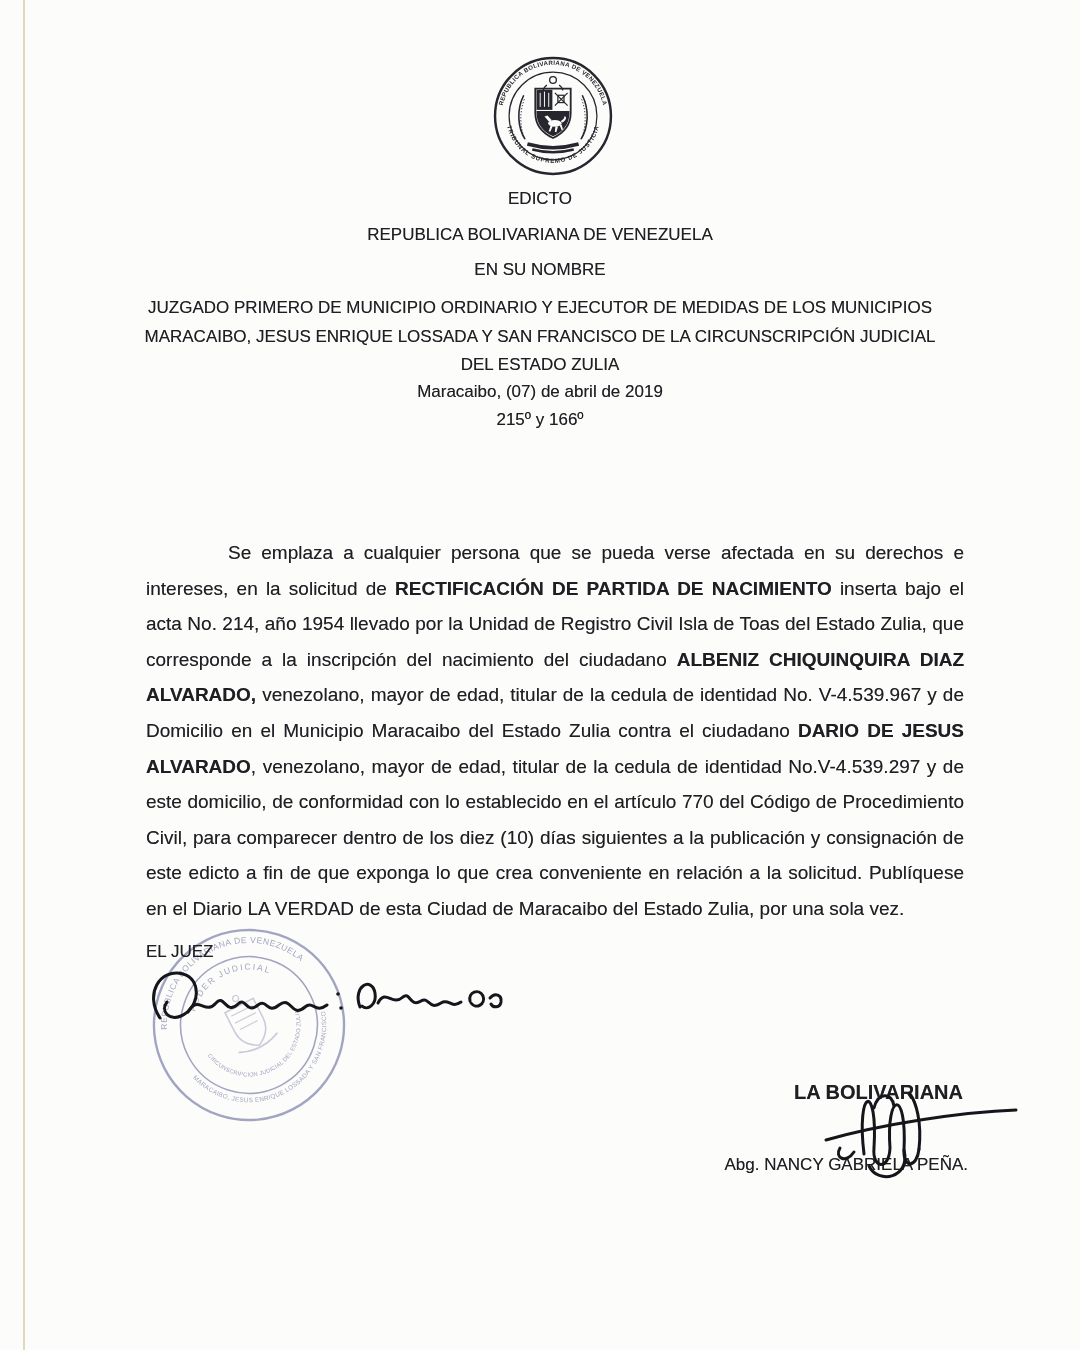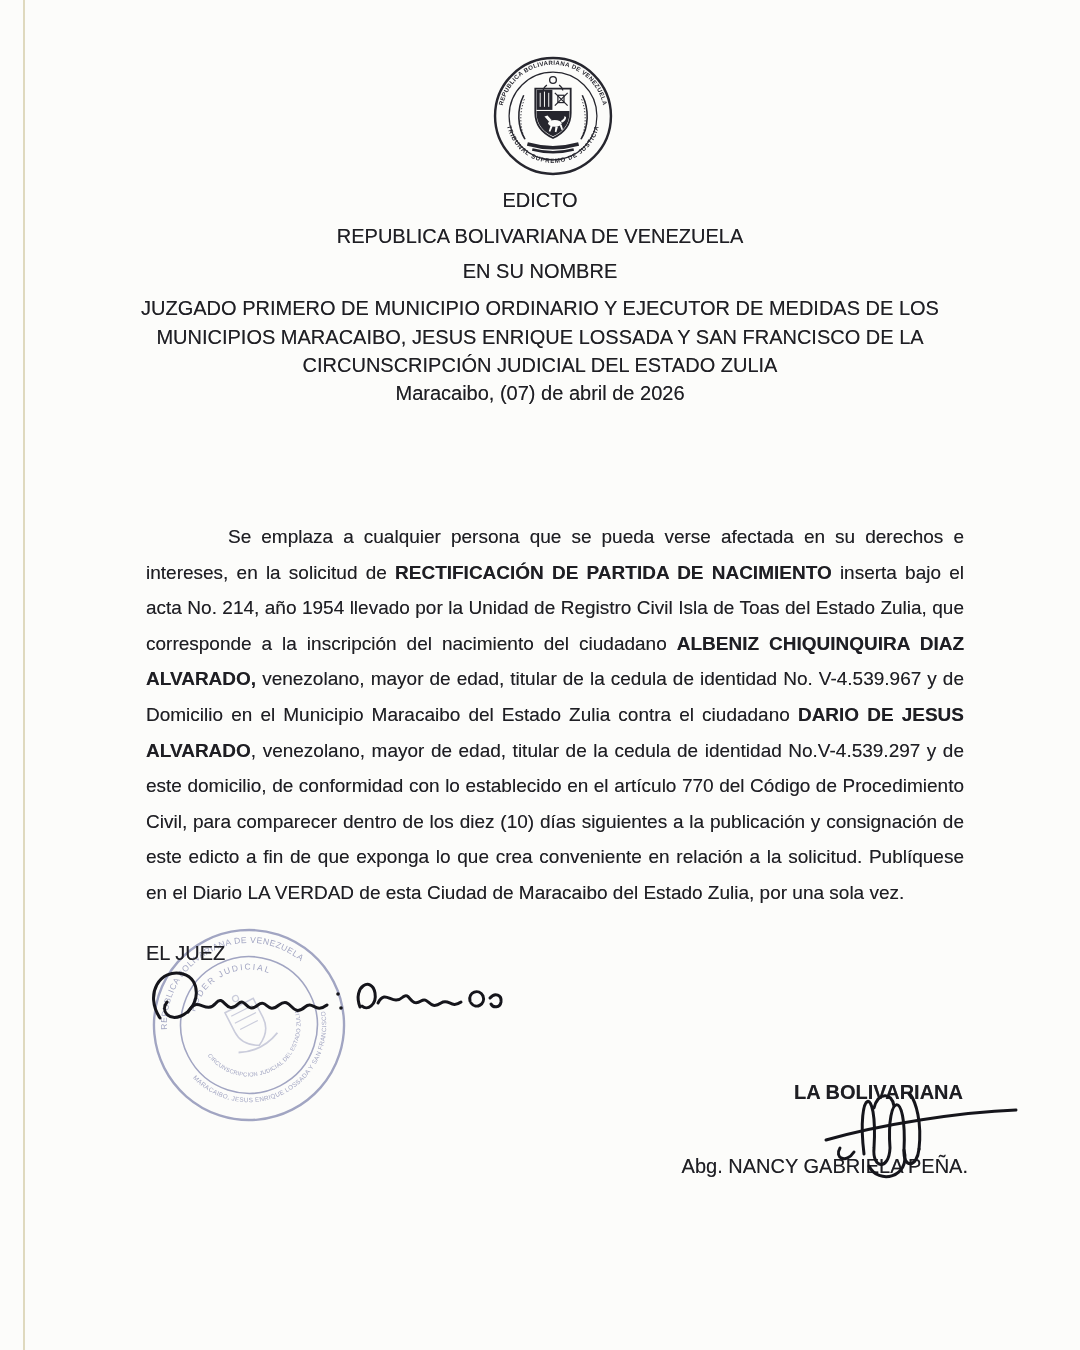--- a/index.html
+++ b/index.html
@@ -13,36 +13,36 @@
     color:#1e1e23;
   }
   .page *{box-sizing:border-box;}
   .scan-edge{
     position:absolute;left:23px;top:0;width:2px;height:100%;
     background:rgba(198,188,140,.55);
   }
   .abs{position:absolute;}
   .ctr{left:0;right:0;text-align:center;}
   .txt{
-    font-size:20px;line-height:1.25;
+    font-size:17px;line-height:1.25;
     text-shadow:0 0 .5px rgba(30,30,35,.55);
     white-space:nowrap;
   }
   .wrap{white-space:normal;}
   .seal-box{left:492px;top:54px;width:122px;height:124px;z-index:2;}
   .h-republica{top:224px;}
   .h-nombre{top:259px;}
   .h-court{top:294px;left:128px;width:824px;text-align:center;line-height:28.5px;}
   .h-date{top:381px;}
   .h-years{top:409px;}
   .h-solicitud{top:436px;}
   .h-hace{top:470px;}
   .h-hace span{text-decoration:underline;text-underline-offset:3px;}
   .body-par{
-    top:500px;left:146px;width:818px;
+    top:516px;left:146px;width:818px;
     font-size:19px;line-height:35.6px;
     text-align:justify;text-indent:82px;
     text-shadow:0 0 .5px rgba(30,30,35,.5);
     z-index:2;
   }
   .body-par b{font-weight:700;}
   .el-juez{top:941px;left:146px;z-index:2;}
   .judge-name{top:1019px;left:146px;font-weight:700;font-size:20px;z-index:2;}
   .secretaria{top:1080px;right:117px;font-weight:700;font-size:20px;z-index:2;}
   .secretary-name{top:1154px;right:112px;z-index:2;}
@@ -99,21 +99,22 @@
 
       <path d="M 58,146 Q 100,158 142,146" stroke-width="6"></path>
       <path d="M 66,155 Q 100,164 134,155" stroke-width="4"></path>
     </g>
   </svg>
 
   <div class="abs ctr txt" style="top: 188px;"><span>EDICTO</span></div>
   <div class="abs ctr txt h-republica">REPUBLICA BOLIVARIANA DE VENEZUELA</div>
   <div class="abs ctr txt h-nombre">EN SU NOMBRE</div>
   <div class="abs txt wrap h-court">JUZGADO PRIMERO DE MUNICIPIO ORDINARIO Y EJECUTOR DE MEDIDAS DE LOS MUNICIPIOS MARACAIBO, JESUS ENRIQUE LOSSADA Y SAN FRANCISCO DE LA CIRCUNSCRIPCIÓN JUDICIAL DEL ESTADO ZULIA</div>
-  <div class="abs ctr txt h-date">Maracaibo, (07) de abril de 2026</div>
+  <div class="abs ctr txt h-date">Maracaibo, (07) de abril de 2019</div>
+  <div class="abs ctr txt h-years">215º y 166º</div>
 
   <p class="abs body-par"><span>Se emplaza a cualquier persona que se pueda verse afectada en su derechos e intereses, en la solicitud de </span><b>RECTIFICACIÓN DE PARTIDA DE NACIMIENTO</b><span> inserta bajo el acta No. 214, año 1954 llevado por la Unidad de Registro Civil Isla de Toas del Estado Zulia, que corresponde a la inscripción del nacimiento del ciudadano </span><b>ALBENIZ CHIQUINQUIRA DIAZ ALVARADO,</b><span> venezolano, mayor de edad, titular de la cedula de identidad No. V-4.539.967 y de Domicilio en el Municipio Maracaibo del Estado Zulia contra el ciudadano </span><b>DARIO DE JESUS ALVARADO</b><span>, venezolano, mayor de edad, titular de la cedula de identidad No.V-4.539.297 y de este domicilio, de conformidad con lo establecido en el artículo 770 del Código de Procedimiento Civil, para comparecer dentro de los diez (10) días siguientes a la publicación y consignación de este edicto a fin de que exponga lo que crea conveniente en relación a la solicitud. Publíquese en el Diario LA VERDAD de esta Ciudad de Maracaibo del Estado Zulia, por una sola vez.</span></p>
 
   <div class="abs txt el-juez">EL JUEZ</div>
 
   <svg class="abs stamp-box" viewBox="0 0 200 200" fill="none" stroke="#8e92b6">
     <circle cx="100" cy="100" r="96" stroke-width="2.4"></circle>
     <circle cx="100" cy="100" r="69" stroke-width="1.6"></circle>
     <defs>
       <path id="stTopO" d="M 17,100 A 83,83 0 0 1 183,100"></path>

